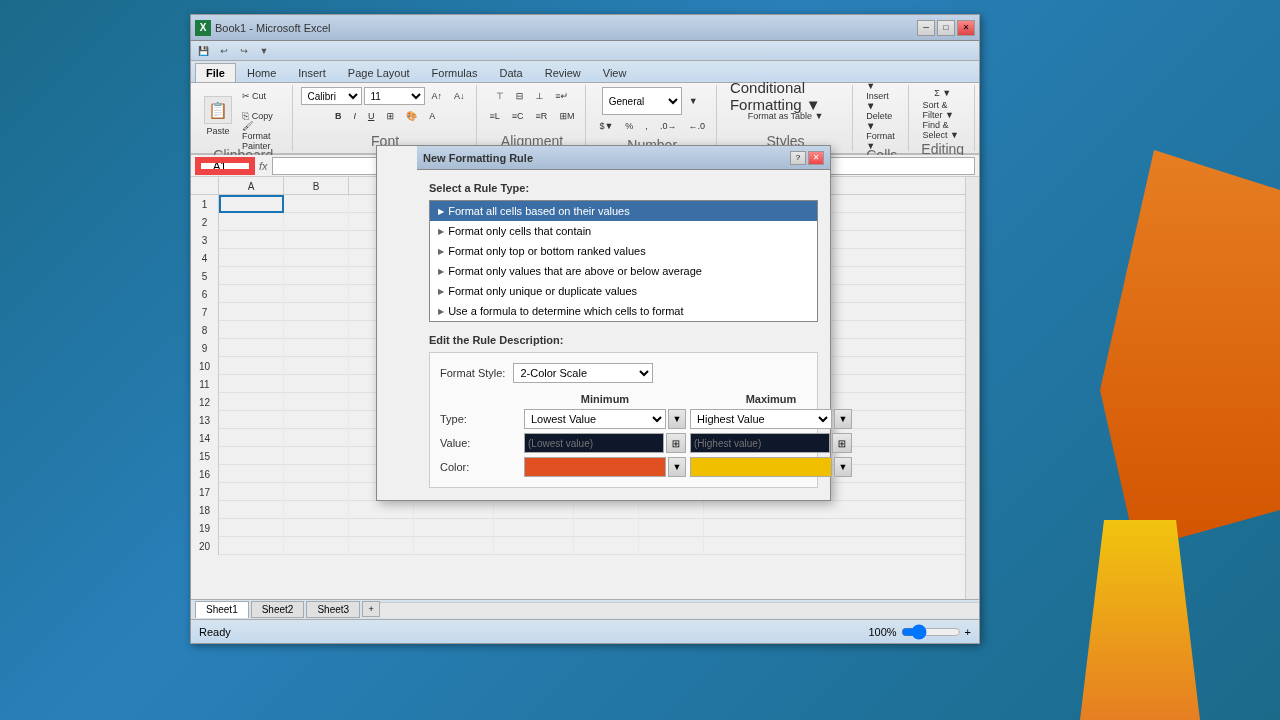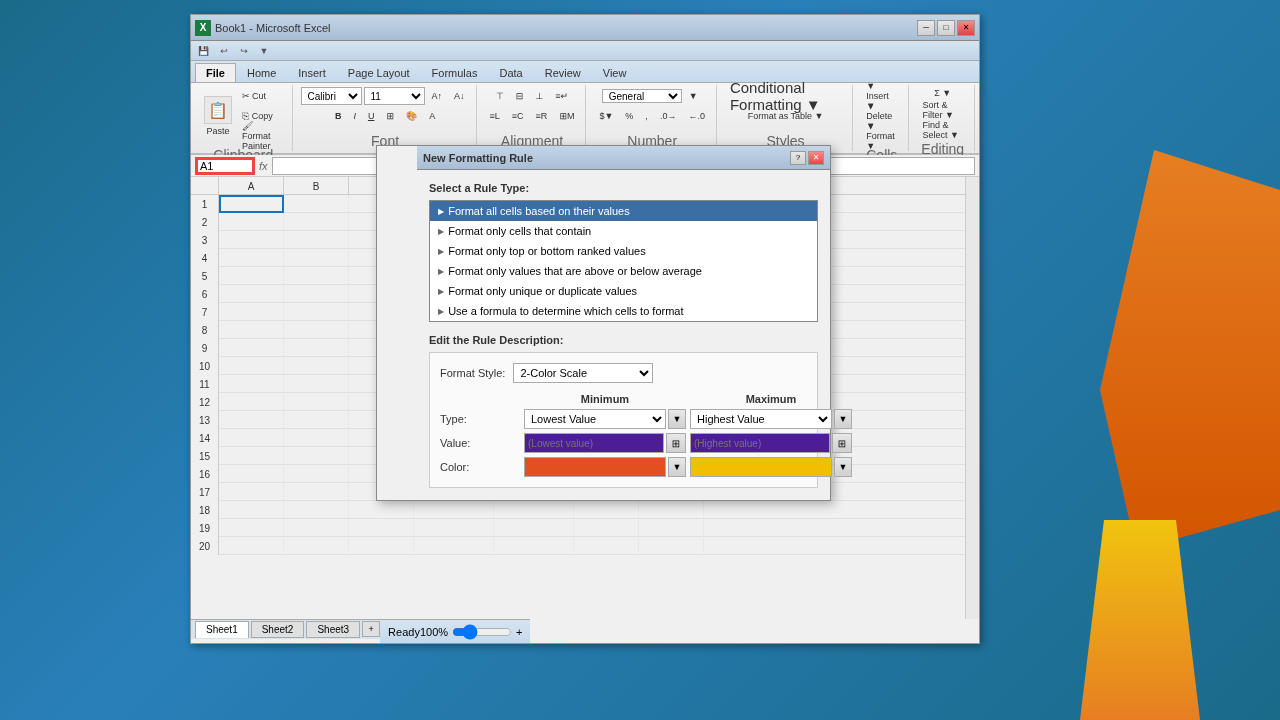--- a/index.html
+++ b/index.html
@@ -236,22 +236,22 @@
       display: flex;
       align-items: center;
       padding: 0 4px;
       border-bottom: 1px solid #ccc;
       gap: 4px;
     }
 
     .name-box {
       width: 60px;
       height: 18px;
-      border: 3px solid #ef4444;
-      padding: 0 2px;
+      border: 6px solid #ef4444;
+      padding: 0 12px;
       font-size: 11px;
       background: white;
     }
 
     .formula-input {
       flex: 1;
       height: 18px;
       border: 1px solid #aaa;
       padding: 0 2px;
       font-size: 11px;
@@ -520,21 +520,21 @@
     .value-field-row {
       display: flex;
       align-items: center;
       gap: 2px;
     }
 
     .value-input {
       flex: 1;
       height: 20px;
       border: 1px solid #aaa;
-      background: #4c1d95;
+      background: #0f172a;
       font-size: 10px;
       padding: 0 3px;
       color: #888;
     }
 
     .pick-btn {
       width: 20px;
       height: 20px;
       background: linear-gradient(180deg, #e8e8e8, #d0d0d0);
       border: 1px solid #aaa;
@@ -721,21 +721,21 @@
           <div class="ribbon-small-btn">≡L</div>
           <div class="ribbon-small-btn">≡C</div>
           <div class="ribbon-small-btn">≡R</div>
           <div class="ribbon-small-btn">⊞M</div>
         </div>
         <span class="ribbon-group-label">Alignment</span>
       </div>
 
       <div class="ribbon-group">
         <div class="ribbon-btn-row">
-          <select class="dropdown-input" style="width:80px;height:14px;font-size:10px;">
+          <select class="dropdown-input" style="width:80px;height:28px;font-size:10px;">
             <option>General</option>
           </select>
           <div class="ribbon-small-btn">▼</div>
         </div>
         <div class="ribbon-btn-row">
           <div class="ribbon-small-btn">$▼</div>
           <div class="ribbon-small-btn">%</div>
           <div class="ribbon-small-btn">,</div>
           <div class="ribbon-small-btn">.0→</div>
           <div class="ribbon-small-btn">←.0</div>
@@ -991,21 +991,21 @@
       <div class="cell"></div>
       <div class="cell"></div>
     </div>
             </div>
         </div>
       </div>
 
       <div class="scrollbar-v"></div>
     </div>
 
-    <div style="display:flex;flex-direction:row;">
+    <div style="display:flex;flex-direction:column;">
       <div style="display:flex;align-items:center;height:20px;background:#d6e4f0;border-top:1px solid #aaa;">
         <div style="display:flex;gap:2px;padding-left:4px;">
           <div class="sheet-tab active">Sheet1</div>
           <div class="sheet-tab">Sheet2</div>
           <div class="sheet-tab">Sheet3</div>
           <div style="width:18px;height:16px;background:#e0e0e0;border:1px solid #aaa;display:flex;align-items:center;justify-content:center;cursor:pointer;font-size:9px;">+</div>
         </div>
         <div class="scrollbar-h" style="flex:1;height:16px;"></div>
       </div>
       <div class="status-bar">

